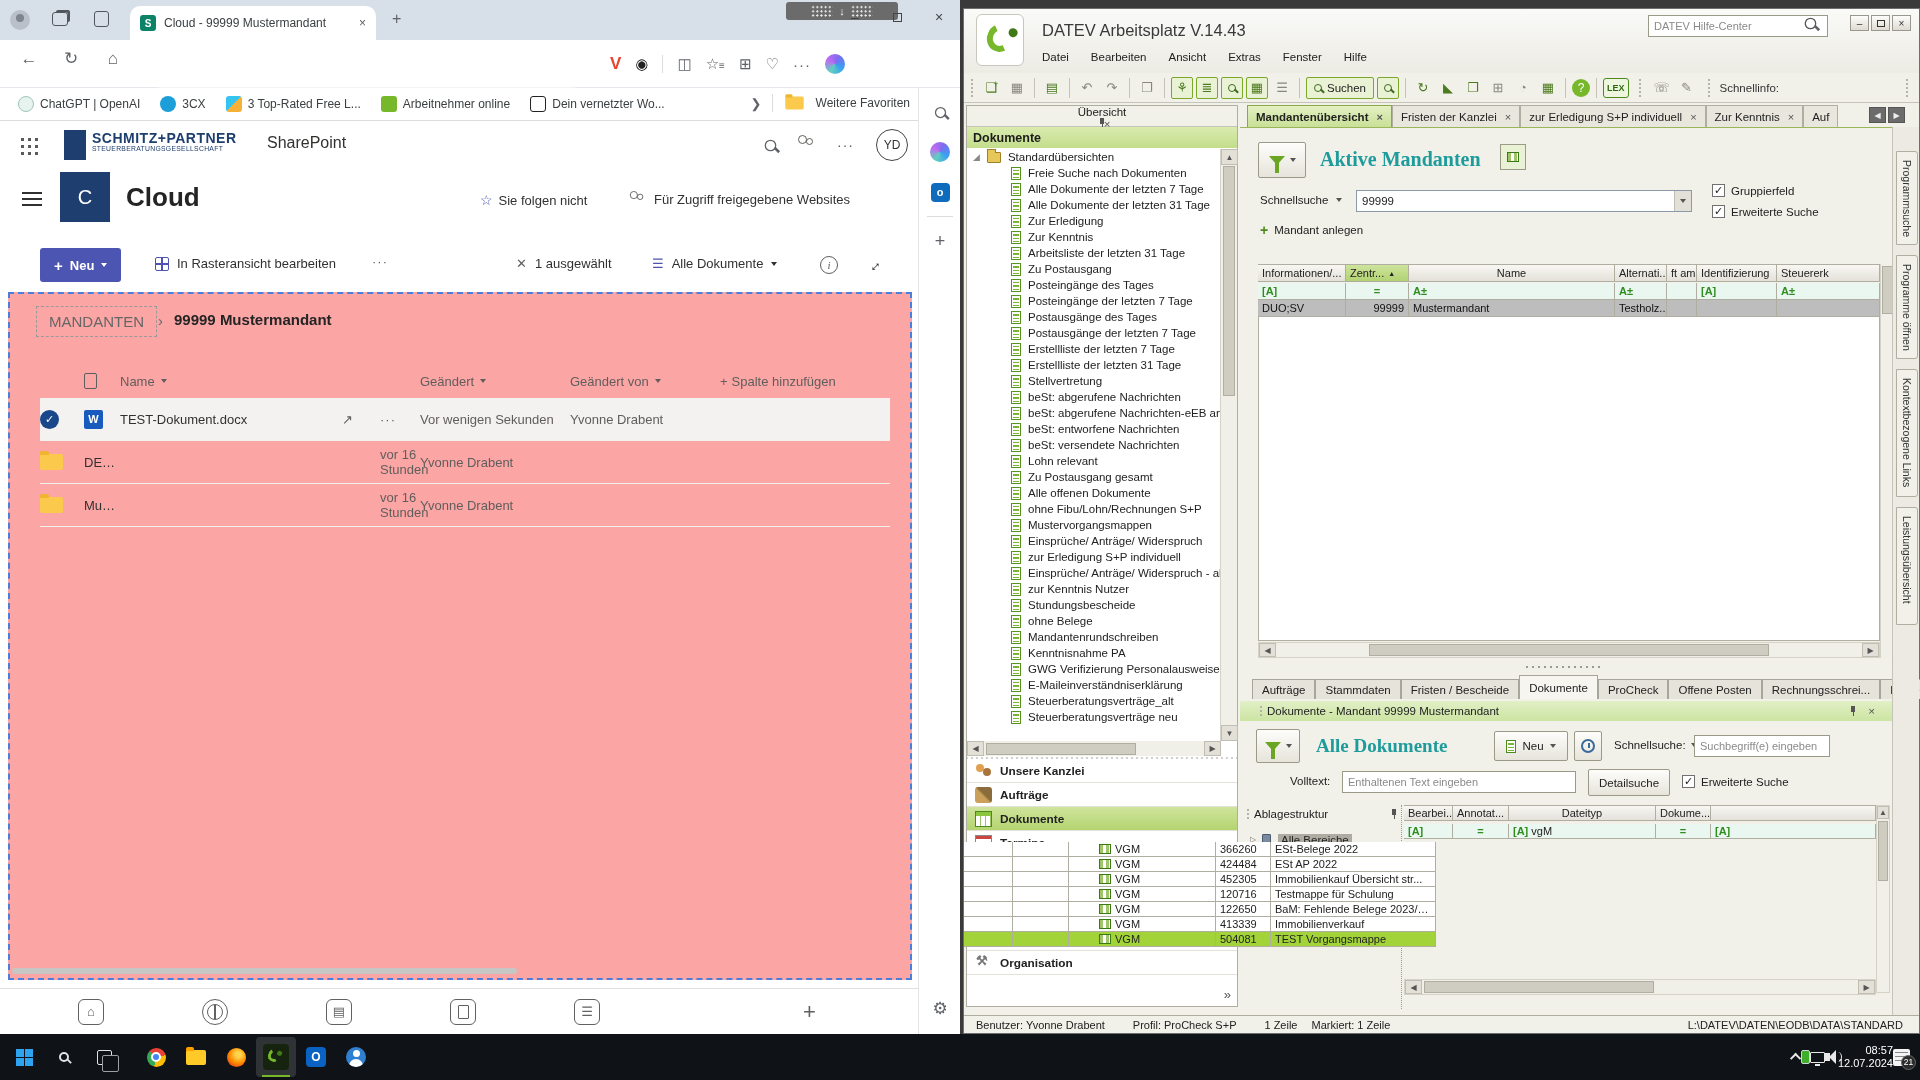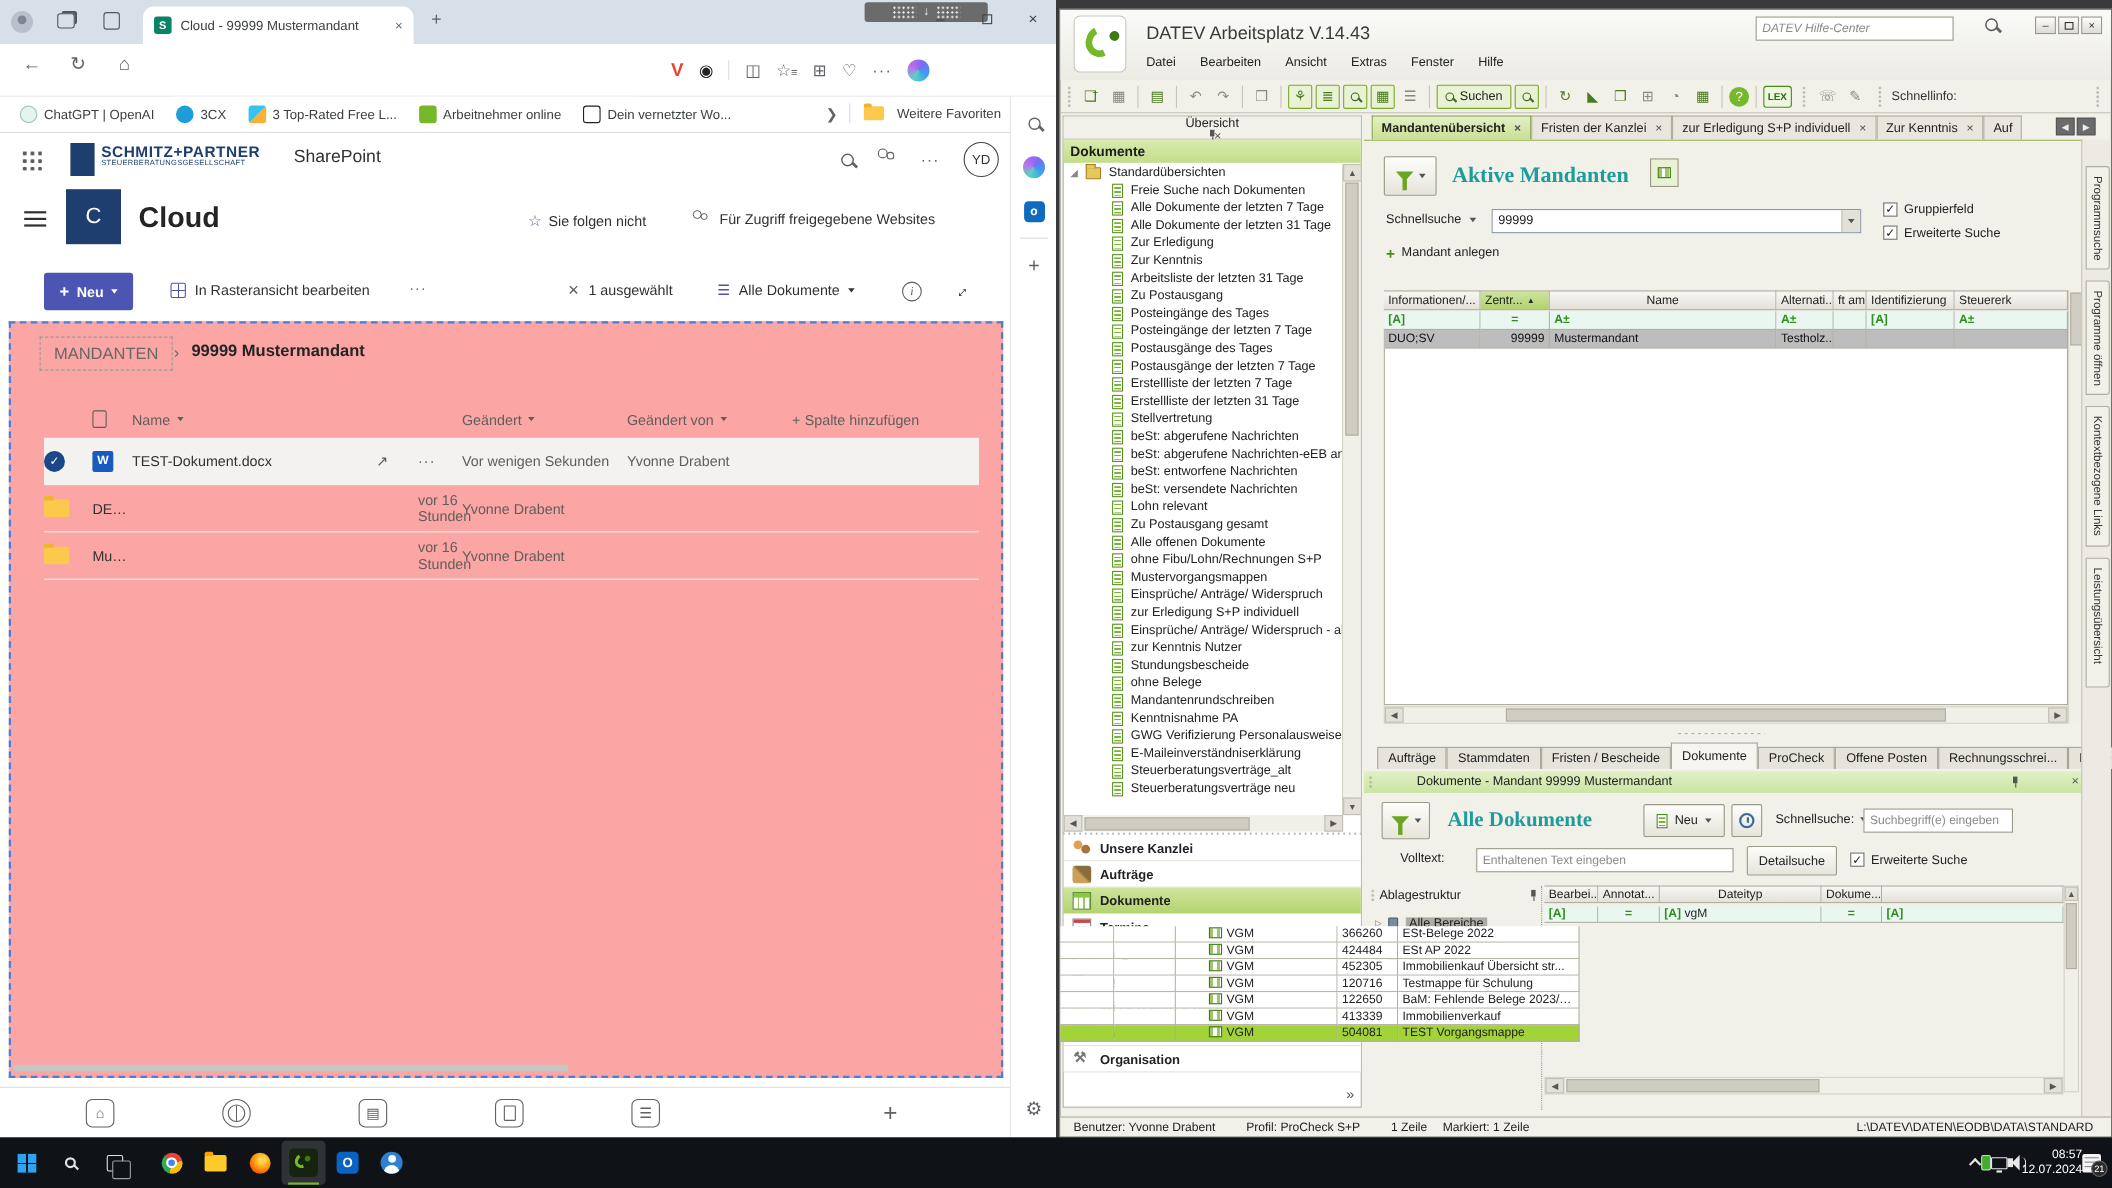--- a/index.html
+++ b/index.html
@@ -149,21 +149,21 @@
   .mfilter>div{background:#e9f7f0;color:#2f8d1f;font-weight:bold;font-size:11px;}
   .mrow>div{background:#bdbdbd;font-size:11px;color:#111;}
   .whitebody{position:absolute;left:294px;width:622px;background:#fff;border:1px solid #b0aea0;border-top:none;}
   .hsb{position:absolute;height:16px;background:#f0efe8;border:1px solid #d5d3c8;display:flex;align-items:center;justify-content:space-between;}
   .thumb{height:12px;background:#cfcdc2;border:1px solid #b0aea0;}
 
   
   .btabs{position:absolute;left:288px;top:666px;display:flex;align-items:flex-end;height:24px;}
   .btab2{height:20px;display:flex;align-items:center;padding:0 9px;border:1px solid #a8a69a;border-bottom:none;background:#e5e3da;font-size:11.5px;white-space:nowrap;}
   .btab2.active{background:#f6f5f0;height:24px;}
-  .bpanelhead{position:absolute;left:276px;top:692px;width:654px;height:20px;background:linear-gradient(#e2f0c6,#cbe4a2);display:flex;align-items:center;padding:0 4px;font-size:11.5px;gap:36px;}
+  .bpanelhead{position:absolute;left:276px;top:692px;width:654px;height:20px;background:linear-gradient(#e2f0c6,#cbe4a2);display:flex;align-items:center;padding:0 19px;font-size:11.5px;}
   .inputbox{position:absolute;height:22px;border:1px solid #9b9988;background:#fff;font-size:11px;color:#222;padding:0 5px;}
   .inputbox::placeholder{color:#8a8a8a;}
   .pushbtn{position:absolute;border:1px solid #9b9988;background:linear-gradient(#fdfdfb,#e6e4da);display:flex;align-items:center;justify-content:center;font-size:11.5px;border-radius:2px;}
   .ablage{position:absolute;left:282px;top:796px;width:153px;height:208px;}
   .dgrid{position:absolute;left:440px;width:472px;display:grid;grid-template-columns:49px 56px 147px 55px 165px;}
   .dgrid>div{border-right:1px solid #b0aea0;border-bottom:1px solid #b0aea0;padding:1px 4px;overflow:hidden;white-space:nowrap;font-size:11px;}
   .dhdr>div{background:linear-gradient(#f8f7f3,#e3e1da);border-top:1px solid #b0aea0;color:#222;}
   .dfilter>div{background:#e9f7f0;color:#2f8d1f;font-weight:bold;}
   .drow>div{background:#fff;color:#222;}
   .drow.sel>div{background:#a2d339;}
@@ -458,21 +458,21 @@
       <div class="abs" style="left:78px;top:12px;font-size:16.5px;color:#3a3a3a;">DATEV Arbeitsplatz V.14.43</div>
       <div class="dmenu">
 
       <span>Datei</span>
           <span>Bearbeiten</span>
           <span>Ansicht</span>
           <span>Extras</span>
           <span>Fenster</span>
           <span>Hilfe</span>
         </div>
-      <input class="inputbox" style="left: 632px; top: 6px; width: 180px; height: 22px; font-style: italic;" placeholder="DATEV Hilfe-Center">
+      <input class="inputbox" style="left: 684px; top: 6px; width: 180px; height: 22px; " placeholder="DATEV Hilfe-Center">
       <div class="abs" style="left:842px;top:9px;"><span class="mag" style="transform:scale(1.3);border-color:#555;"></span></div>
       <div class="abs flex" style="right:8px;top:6px;gap:2px;">
         <div class="dwbtn">–</div>
         <div class="dwbtn">
             <span style="width:8px;height:7px;border:1.3px solid #333;display:inline-block;"></span>
           </div>
         <div class="dwbtn">×</div>
       </div>
     </div>
 
@@ -884,21 +884,21 @@
       <div class="pushbtn" style="left:334px;top:10px;width:28px;height:30px;">
         <span style="width:14px;height:14px;border:2px solid #3a6a9a;border-radius:50%;position:relative;display:inline-block;">
             <span style="position:absolute;left:5px;top:2px;width:1.5px;height:5px;background:#3a6a9a;"></span>
           </span>
       </div>
       <div class="abs flex" style="left:374px;top:18px;gap:5px;">
         <span>Schnellsuche:</span>
         <span class="caret sm"></span>
       </div>
       <input class="inputbox" style="left: 454px; top: 14px; width: 136px;" placeholder="Suchbegriff(e) eingeben">
-      <div class="abs" style="left:33px;top:54px;">Volltext:</div>
+      <div class="abs" style="left:50px;top:54px;">Volltext:</div>
       <input class="inputbox" style="left: 102px; top: 50px; width: 234px;" placeholder="Enthaltenen Text eingeben">
       <div class="pushbtn" style="left:348px;top:48px;width:82px;height:27px;">Detailsuche</div>
       <div class="abs flex" style="left:442px;top:54px;gap:6px;">
         <span class="cb">✓</span>
           <span>Erweiterte Suche</span>
       </div>
     </div>
 
     <div class="ablage">
       <div class="flex" style="height:18px;">

